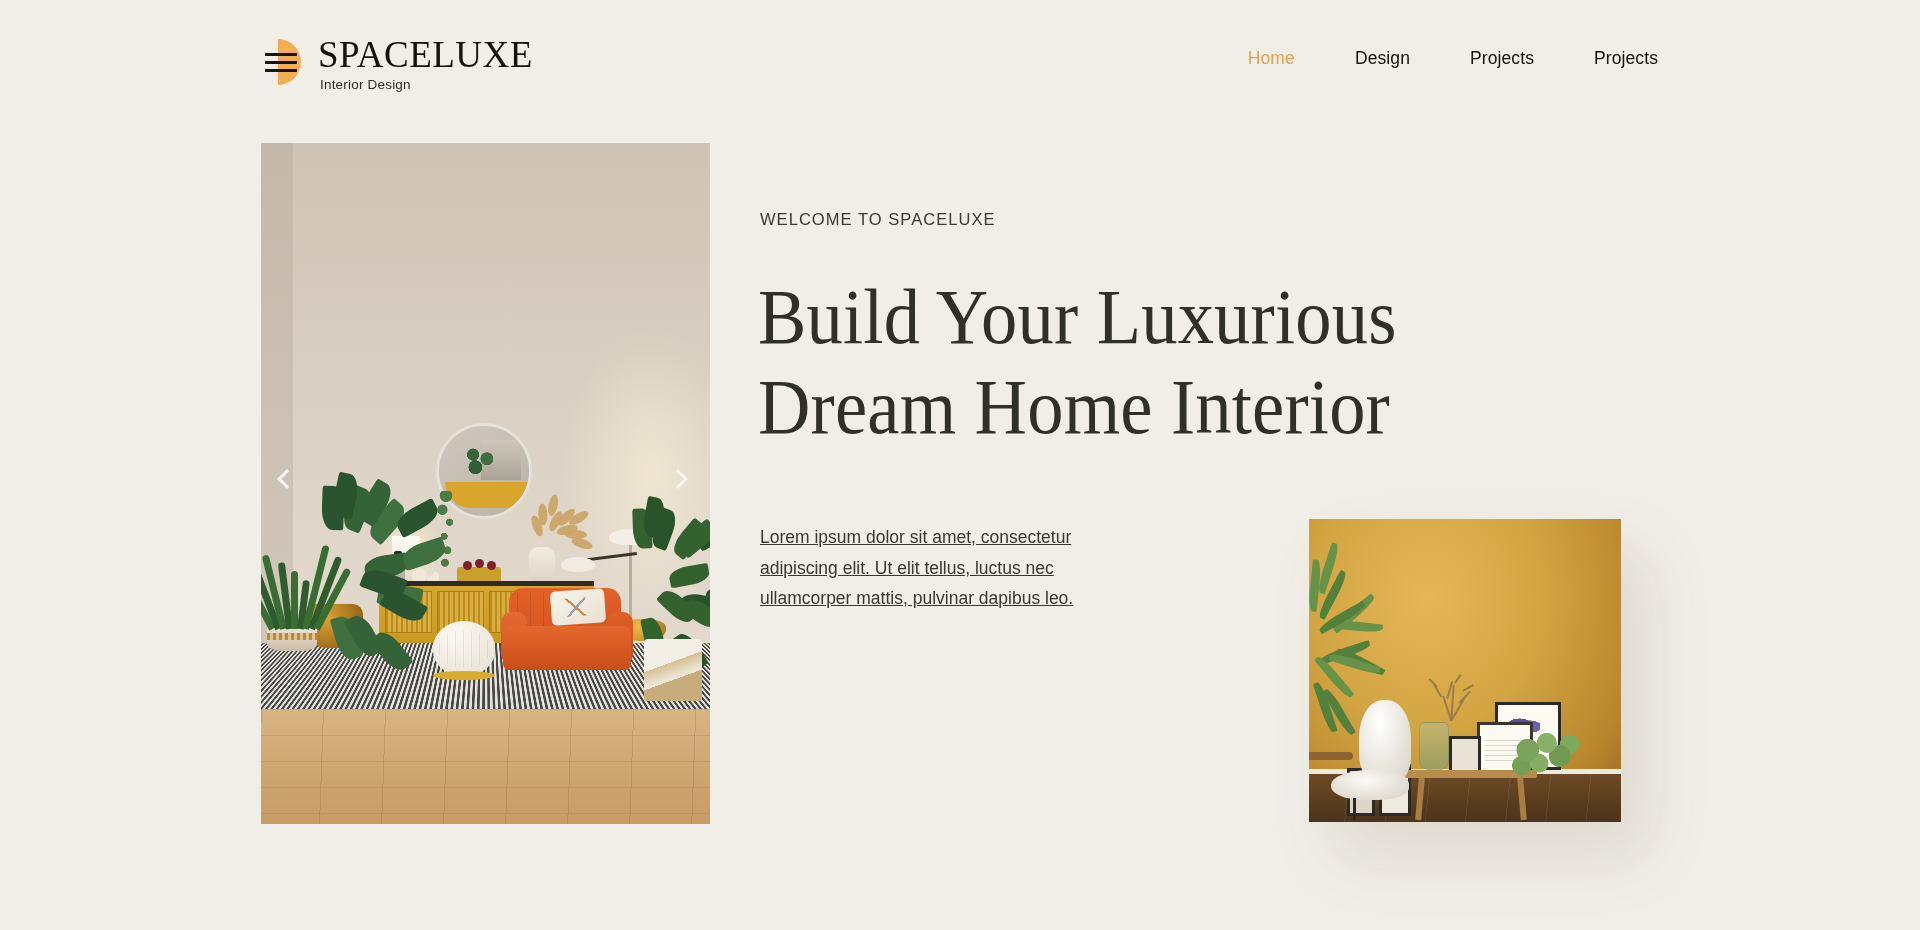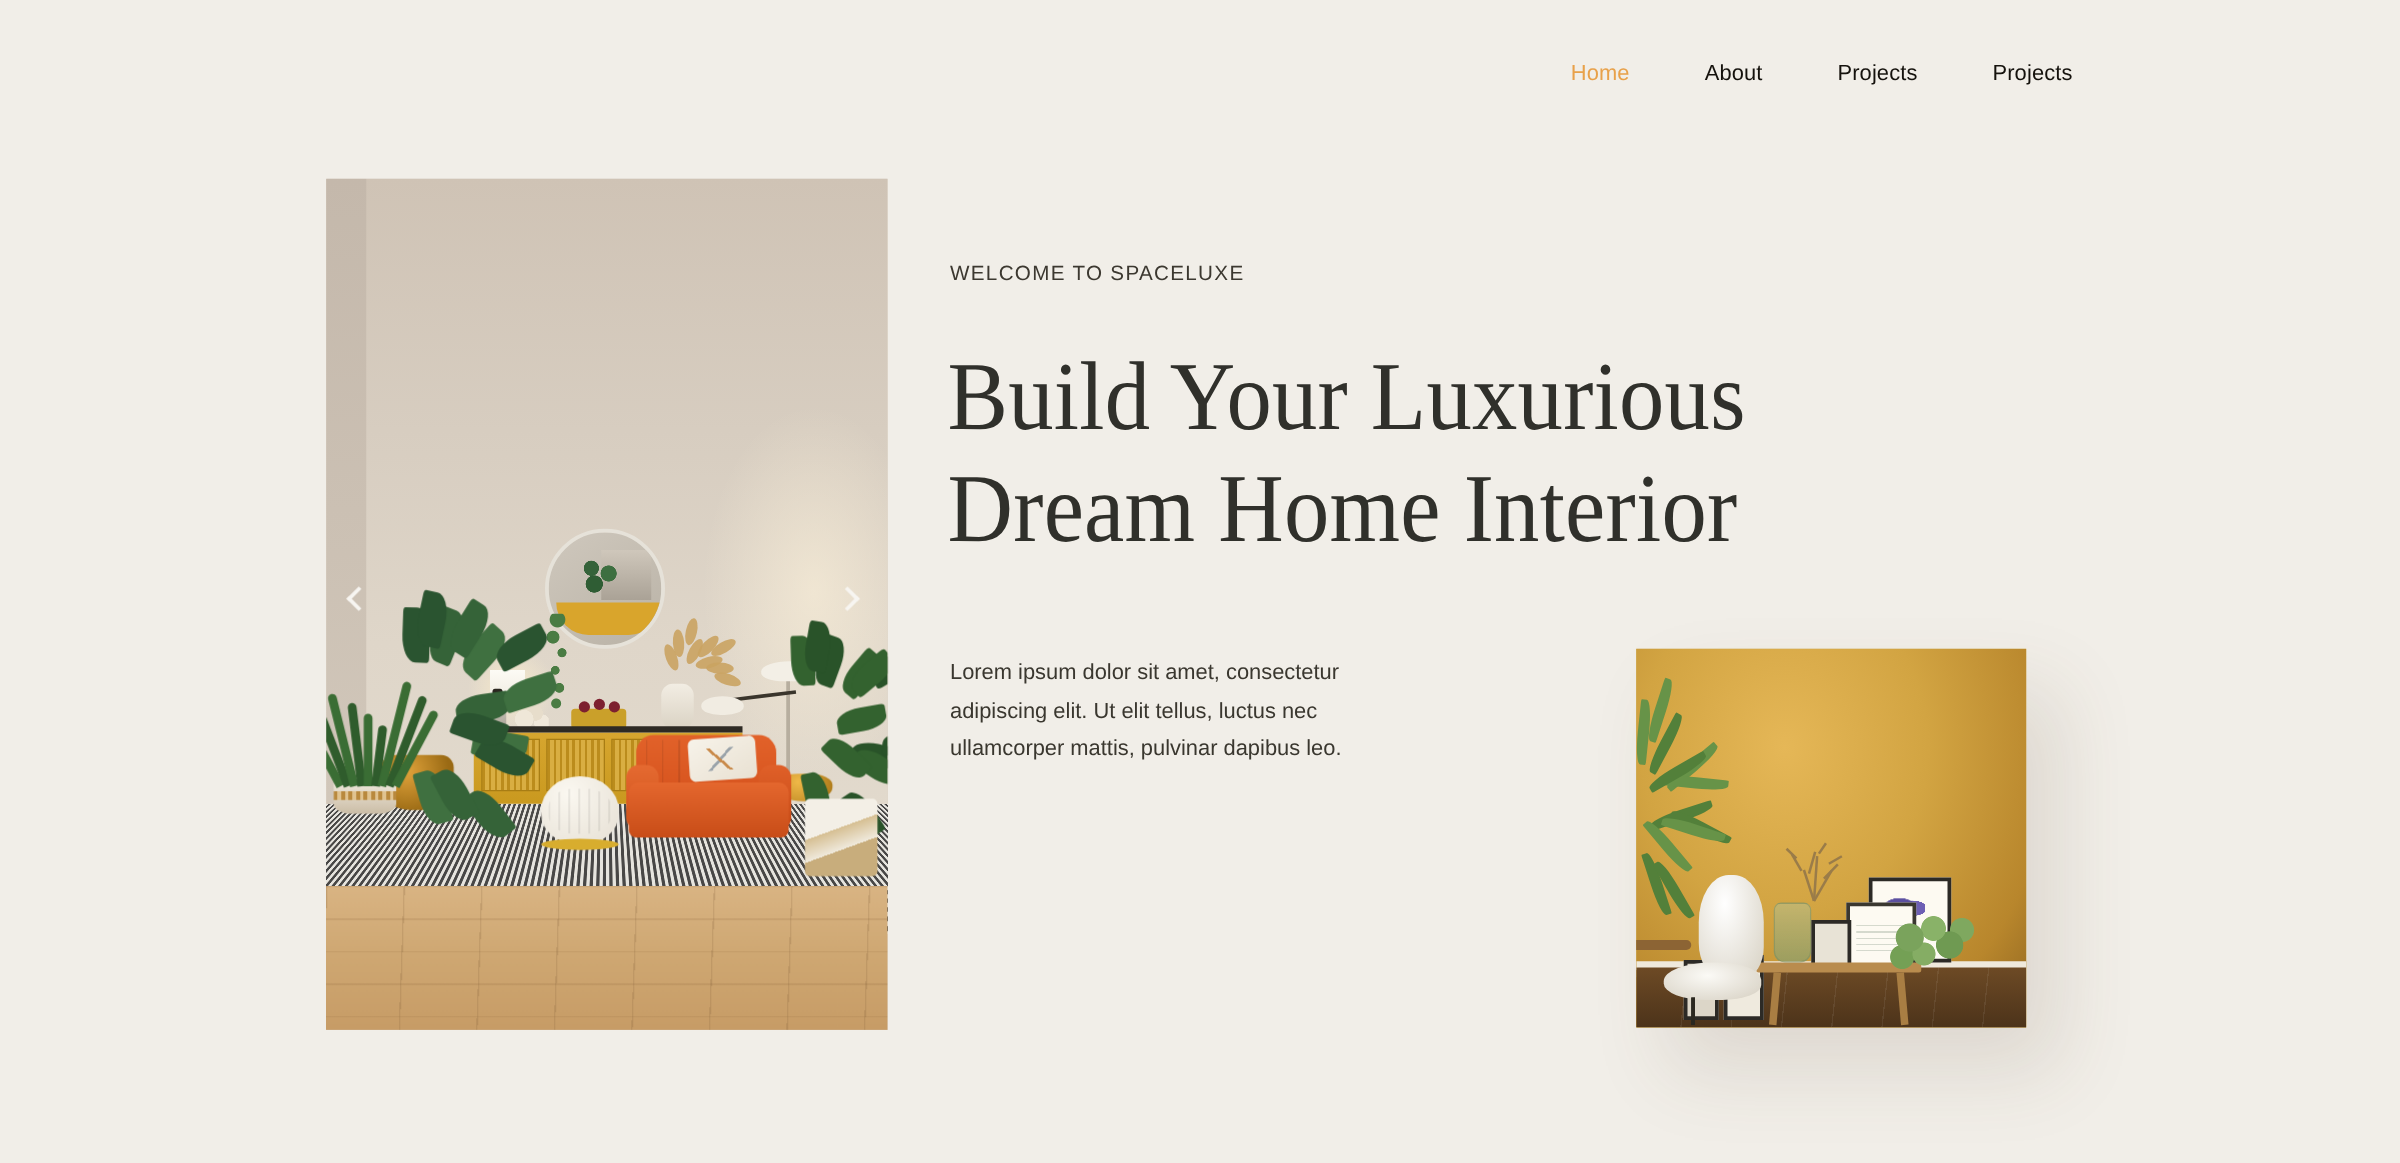--- a/index.html
+++ b/index.html
@@ -309,21 +309,21 @@
   }
   .headline {
     position: absolute; left: 758px; top: 272px; width: 820px;
     font-family: "Liberation Serif", serif;
     font-size: 78px; line-height: 90px; color: #30302b;
     font-weight: 400; letter-spacing: 0.2px;
     transform: scaleX(0.93); transform-origin: left top;
   }
   .lede {
     position: absolute; left: 760px; top: 522px; width: 372px;
-    font-size: 17.5px; line-height: 30.5px; color: #3a372f;
+    font-size: 17.5px; line-height: 30.5px; color: #3a372f; text-decoration: underline;
   }
   .cta {
     position: absolute; left: 760px; top: 664px;
     width: 266px; height: 69px; background: #000000; border: none;
     color: #ffffff; font-size: 18px; font-family: "Liberation Sans", sans-serif;
     cursor: pointer; letter-spacing: 0.2px;
   }
 
   
   .card2 {
@@ -424,24 +424,38 @@
     background: #8c6434; border-radius: 0 8px 8px 0;
   }
 </style>
 </head>
 <body>
 
 <div class="page">
 
   <header class="header">
 
+    <div class="brand">
+      <div class="brand-mark">
+        <div class="halfdisc"></div>
+        <div class="bars">
+          <i></i>
+            <i></i>
+            <i></i>
+        </div>
+      </div>
+      <div class="brand-text">
+        <span class="brand-name">SPACELUXE</span>
+        <span class="brand-sub">Interior Design</span>
+      </div>
+    </div>
 
     <nav class="nav">
       <a href="#" class="active">Home</a>
-      <a href="#">About</a>
+      <a href="#">Design</a>
       <a href="#">Projects</a>
       <a href="#">Projects</a>
     </nav>
   </header>
 
   <section class="hero">
 
     <div class="slide-card">
       <div class="room">
         <div class="wall-bg"></div>

